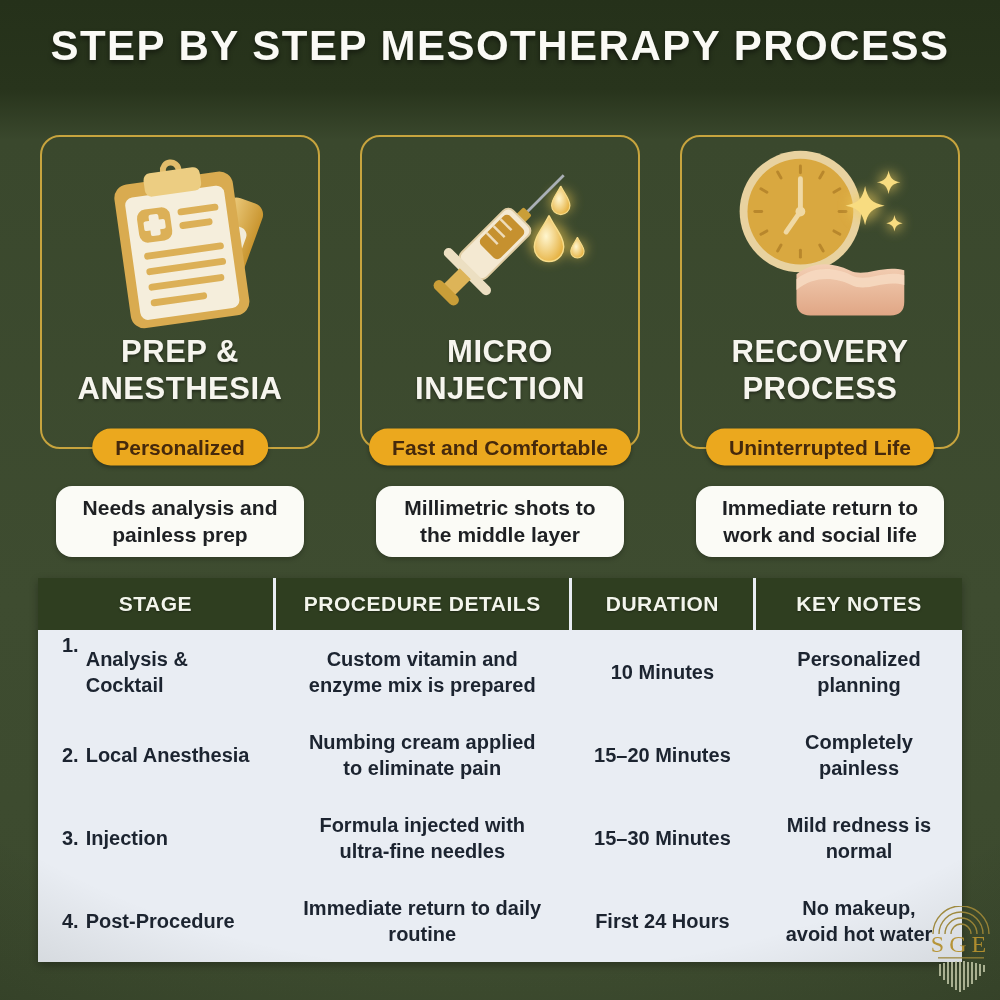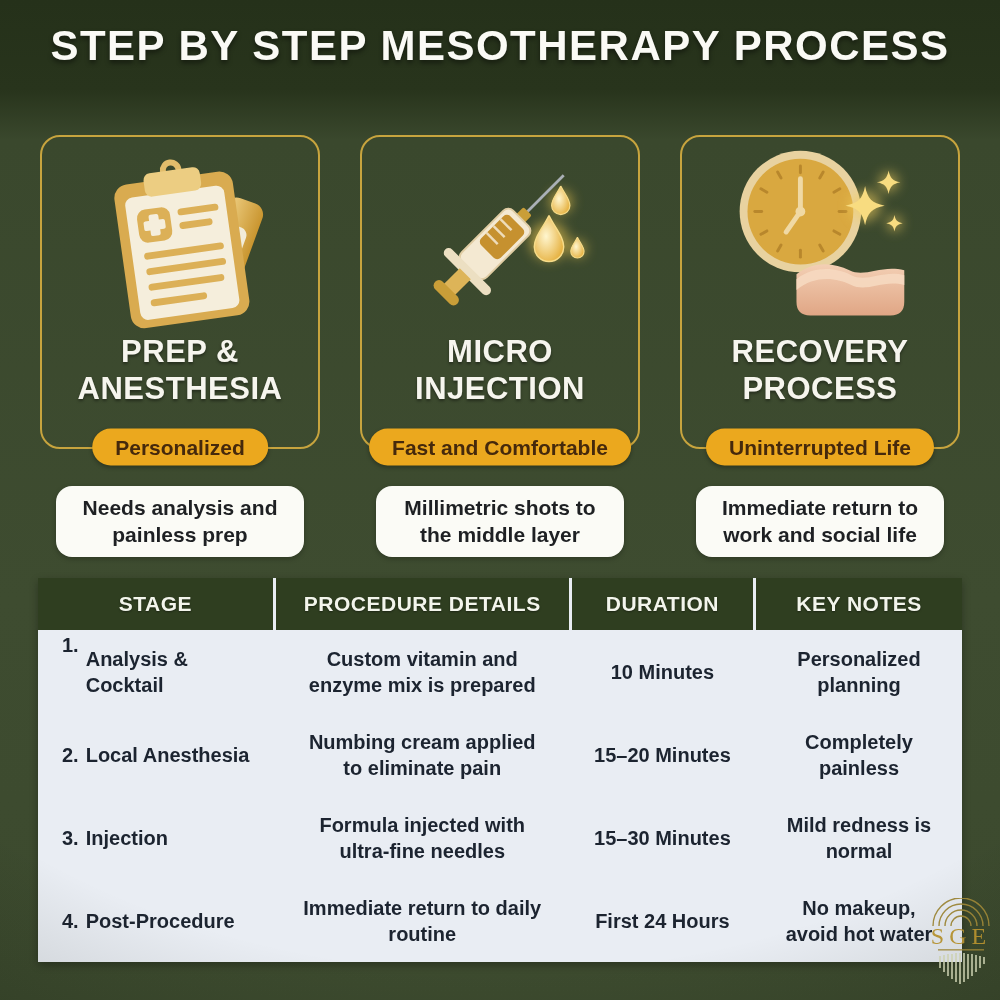--- a/index.html
+++ b/index.html
@@ -52,21 +52,21 @@
   .td{
     font-size:20px;font-weight:700;color:#1c2430;line-height:1.28;
     display:flex;align-items:center;justify-content:center;text-align:center;
   }
   .td.stage{justify-content:flex-start;text-align:left;padding-left:24px;box-sizing:border-box;gap:7px;align-items:center;}
   .stage-num{align-self:flex-start;}
   .td.stage.single .stage-num{align-self:center;}
   .stage-lines{display:flex;flex-direction:column;}
   .td .wrap-detail{max-width:240px;}
   .td .wrap-note{max-width:165px;}
-  .watermark{position:absolute;right:2px;bottom:12px;z-index:6;opacity:.95;text-decoration:underline;}
+  .watermark{position:absolute;right:2px;bottom:4px;z-index:6;opacity:.95;text-decoration:underline;}
 </style>
 </head>
 <body>
 
 <div class="poster">
 
   <h1 class="main-title">STEP BY STEP MESOTHERAPY PROCESS</h1>
 
   <div class="cards">
 

